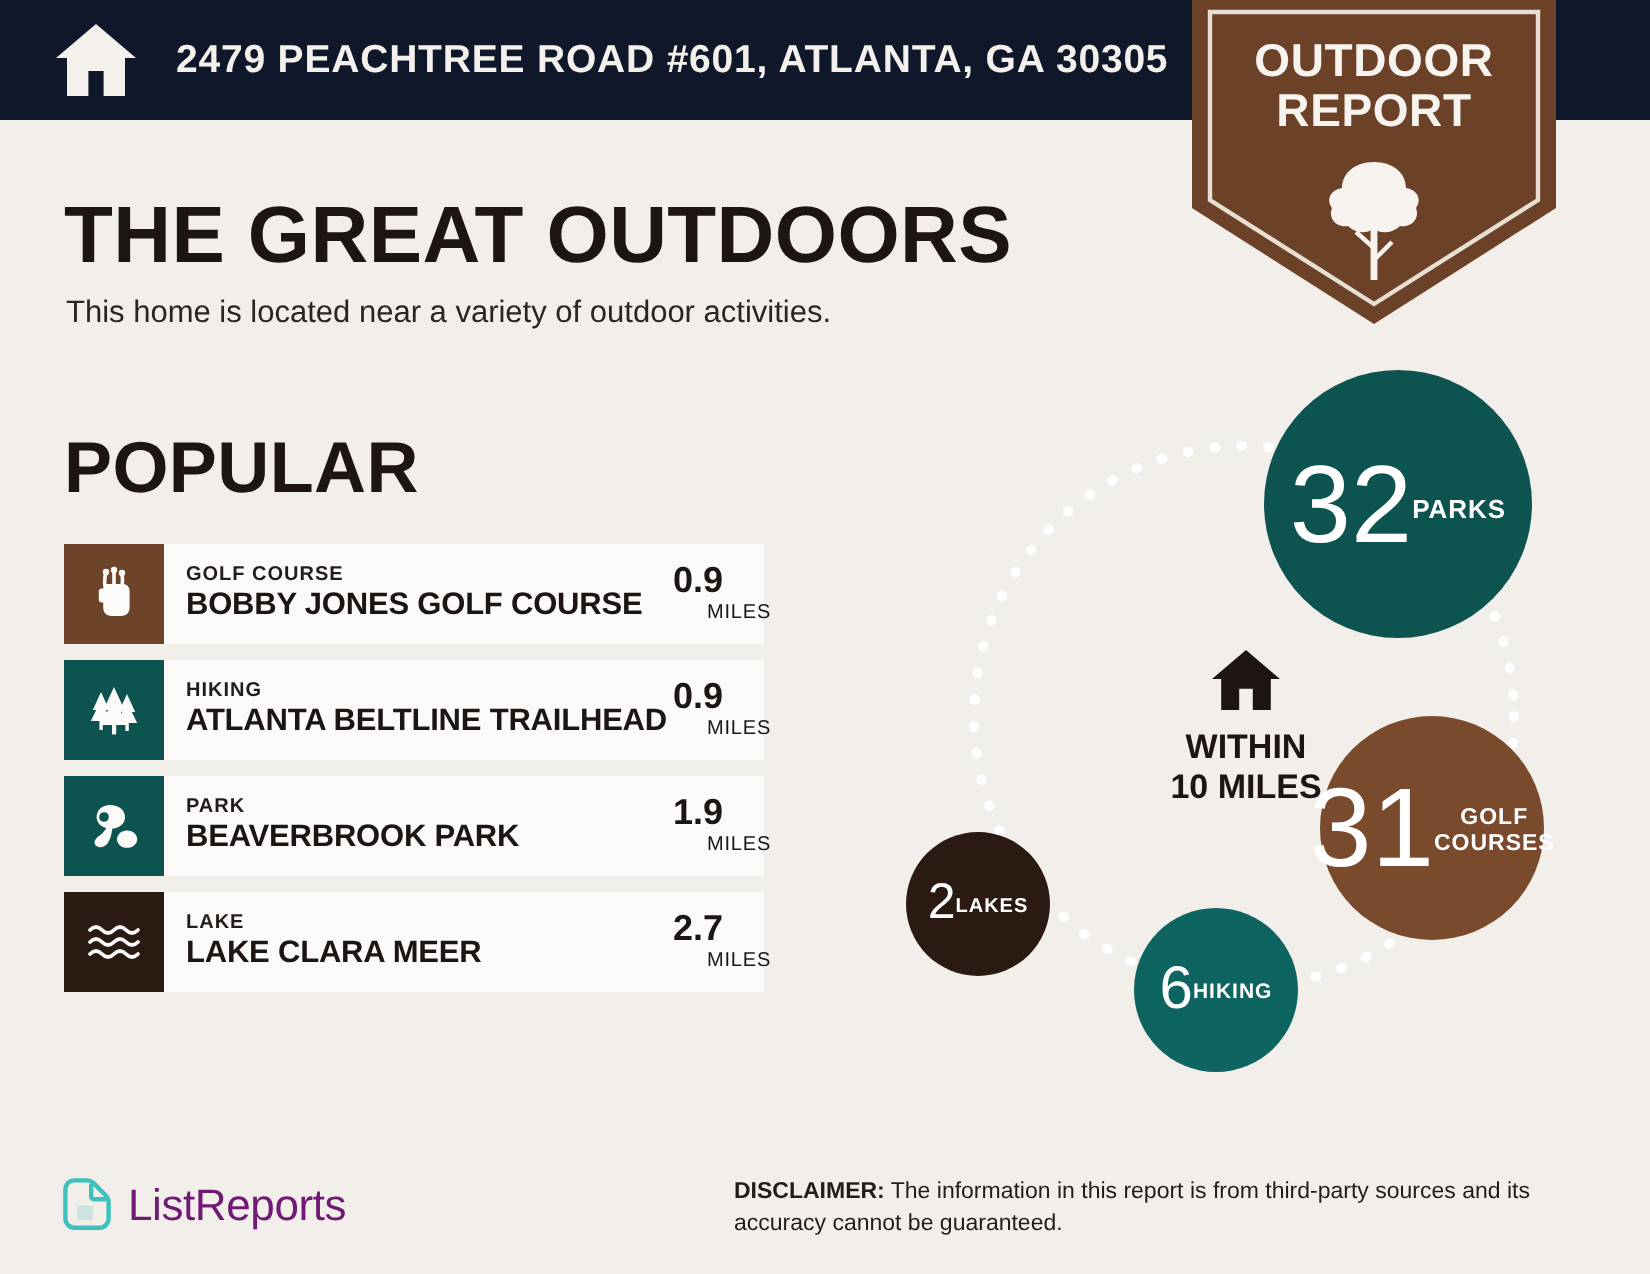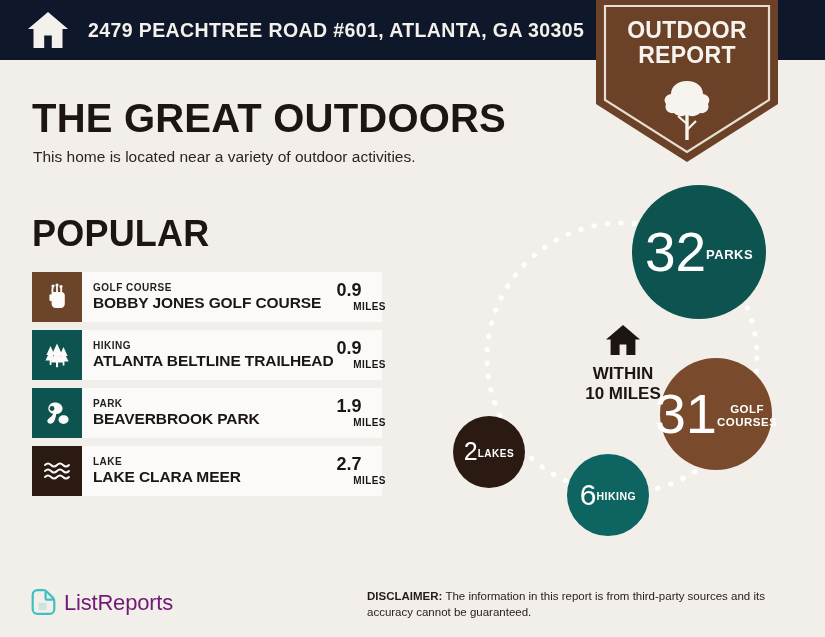--- a/index.html
+++ b/index.html
@@ -161,21 +161,21 @@
     padding-right: 6px;
   }
   .poi-miles-value {
     font-size: 18px;
     font-weight: 700;
     color: #1c1512;
     line-height: 1.05;
   }
   .poi-miles-unit {
     font-size: 10px;
-    font-weight: 700;
+    font-weight: 400;
     letter-spacing: 0.4px;
     color: #1c1512;
     line-height: 1.3;
     padding-left: 41px;
   }
 
   
   .diagram {
     position: absolute;
     left: 420px;

